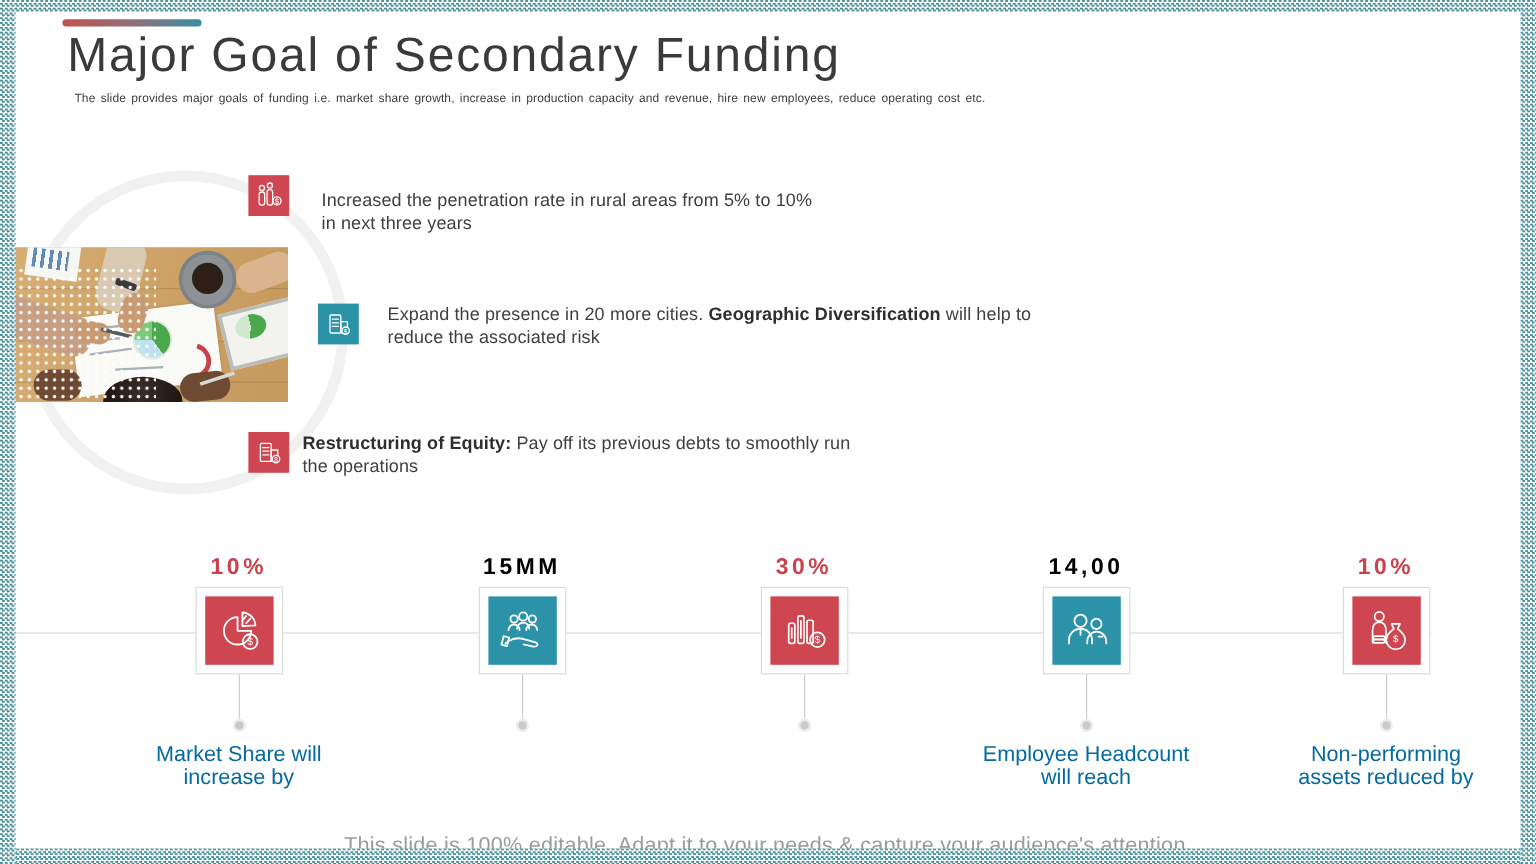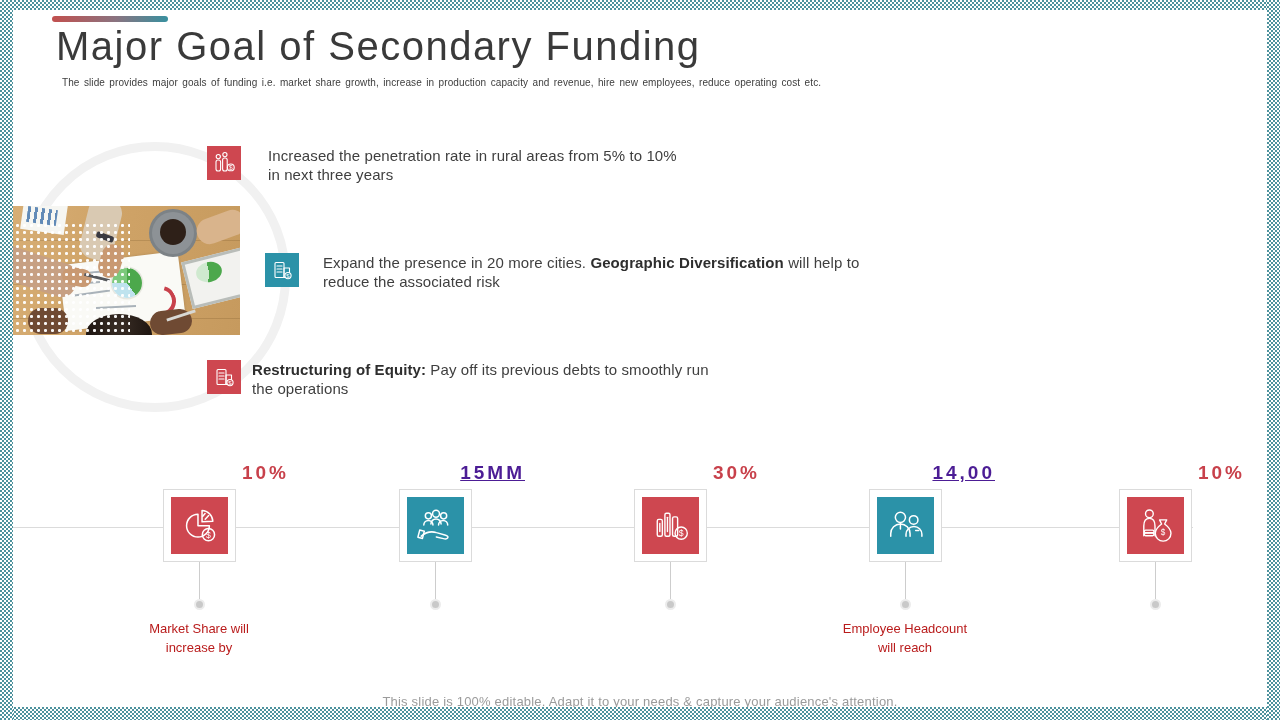--- a/index.html
+++ b/index.html
@@ -111,38 +111,38 @@
   .bullet-text{
     position:absolute;z-index:4;font-size:15px;line-height:19px;color:#3F3F3F;letter-spacing:.1px;
   }
   .bullet-text b{color:#2E2E2E;text-align:center;}
   .bg-red{background:#CE4750;}
   .bg-teal{background:#2B92A8;}
 
   
   .hline{position:absolute;left:13px;top:527px;width:1180px;height:1px;background:#DBDBDB;z-index:2;}
   .stat{position:absolute;top:462px;width:180px;text-align:center;z-index:3;}
-  .stat-value{font-size:19px;font-weight:bold;letter-spacing:3px;height:27px;text-align:right;}
+  .stat-value{font-size:19px;font-weight:bold;letter-spacing:3px;height:27px;}
   .val-red{color:#C8414B;}
-  .val-teal{color:#4c1d95;text-decoration:underline;}
+  .val-teal{color:#000000;}
   .stat-box{
     width:71px;height:71px;margin:0 auto;background:#ffffff;border:1px solid #DBDBDB;
     display:flex;align-items:center;justify-content:center;
   }
   .stat-square{width:57px;height:57px;display:flex;align-items:center;justify-content:center;}
   .stat-connector{width:1px;height:37px;background:#CDCDCD;margin:0 auto;}
   .stat-dot{
     width:7px;height:7px;border-radius:50%;background:#C9C9C9;border:2px solid #ECECEC;margin:0 auto;
   }
-  .stat-label{margin-top:9px;font-size:13px;line-height:19px;color:#b91c1c;}
+  .stat-label{margin-top:9px;font-size:18px;line-height:19px;color:#0369a1;}
 
   
   .footer{
     position:absolute;left:0;top:694px;width:1280px;text-align:center;z-index:10;
-    font-size:13px;color:#9B9B9B;letter-spacing:.2px;
+    font-size:18px;color:#9B9B9B;letter-spacing:.2px;
   }
 
   svg.glyph{display:block;}
   svg.glyph *{vector-effect:non-scaling-stroke;}
 </style>
 </head>
 <body>
 
 <div class="stage">
 
@@ -186,21 +186,21 @@
   <div class="bullet-icon bg-red" style="left:207px;top:146px">
     <svg class="glyph" width="34" height="34" viewBox="0 0 34 34" fill="none" stroke="#fff" stroke-width="1.1" stroke-linecap="round" stroke-linejoin="round">
       <circle cx="11.3" cy="10.6" r="2.1"></circle>
       <rect x="9" y="14" width="4.6" height="11" rx="2"></rect>
       <circle cx="17.9" cy="8.6" r="2.1"></circle>
       <rect x="15.6" y="12" width="4.6" height="13" rx="2"></rect>
       <circle cx="23.8" cy="21.4" r="3.4"></circle>
       <text x="23.8" y="23.9" font-size="6.5" fill="#fff" stroke="none" text-anchor="middle" font-family="Liberation Sans, sans-serif">$</text>
     </svg>
   </div>
-  <div class="bullet-text" style="left:268px;top:146px;width:412px">
+  <div class="bullet-text" style="left:268px;top:158px;width:412px">
     <span>Increased the penetration rate in rural areas from 5% to 10% in next three years</span><b></b><span></span>
   </div>
 
   <div class="bullet-icon bg-teal" style="left:265px;top:253px">
     <svg class="glyph" width="34" height="34" viewBox="0 0 34 34" fill="none" stroke="#fff" stroke-width="1.1" stroke-linecap="round" stroke-linejoin="round">
       <rect x="10" y="9.5" width="9" height="15" rx="1"></rect>
       <line x1="12" y1="13" x2="17" y2="13"></line>
       <line x1="12" y1="16" x2="17" y2="16"></line>
       <line x1="12" y1="19" x2="17" y2="19"></line>
       <rect x="19" y="15" width="5.5" height="9.5"></rect>
@@ -321,20 +321,24 @@
           <path d="M16.5 38 v-9.5 c0-5 2.2-7.5 5.5-7.5 s5.5 2.5 5.5 7.5 V38"></path>
           <path d="M34 26.5 c-4 3-6.2 6-6.2 9.2 a7.7 7.7 0 0 0 15.4 0 c0-3.2-2.2-6.2-6.2-9.2 l2-4 h-7 z"></path>
           <text x="35.5" y="37.5" font-size="8" fill="#fff" stroke="none" text-anchor="middle" font-family="Liberation Sans, sans-serif">$</text>
           <rect x="17" y="32.5" width="9.5" height="2.6" rx="1.3"></rect>
           <rect x="17" y="35.4" width="9.5" height="2.6" rx="1.3"></rect>
         </svg>
       </div>
     </div>
     <div class="stat-connector"></div>
     <div class="stat-dot"></div>
+    <div class="stat-label">
+      <div>Non-performing</div>
+      <div>assets reduced by</div>
+    </div>
   </div>
 
   <div class="footer">This slide is 100% editable. Adapt it to your needs &amp; capture your audience's attention.</div>
 
   <div class="border-strip border-top"></div>
   <div class="border-strip border-bottom"></div>
   <div class="border-strip border-left"></div>
   <div class="border-strip border-right"></div>
 
 </div>

